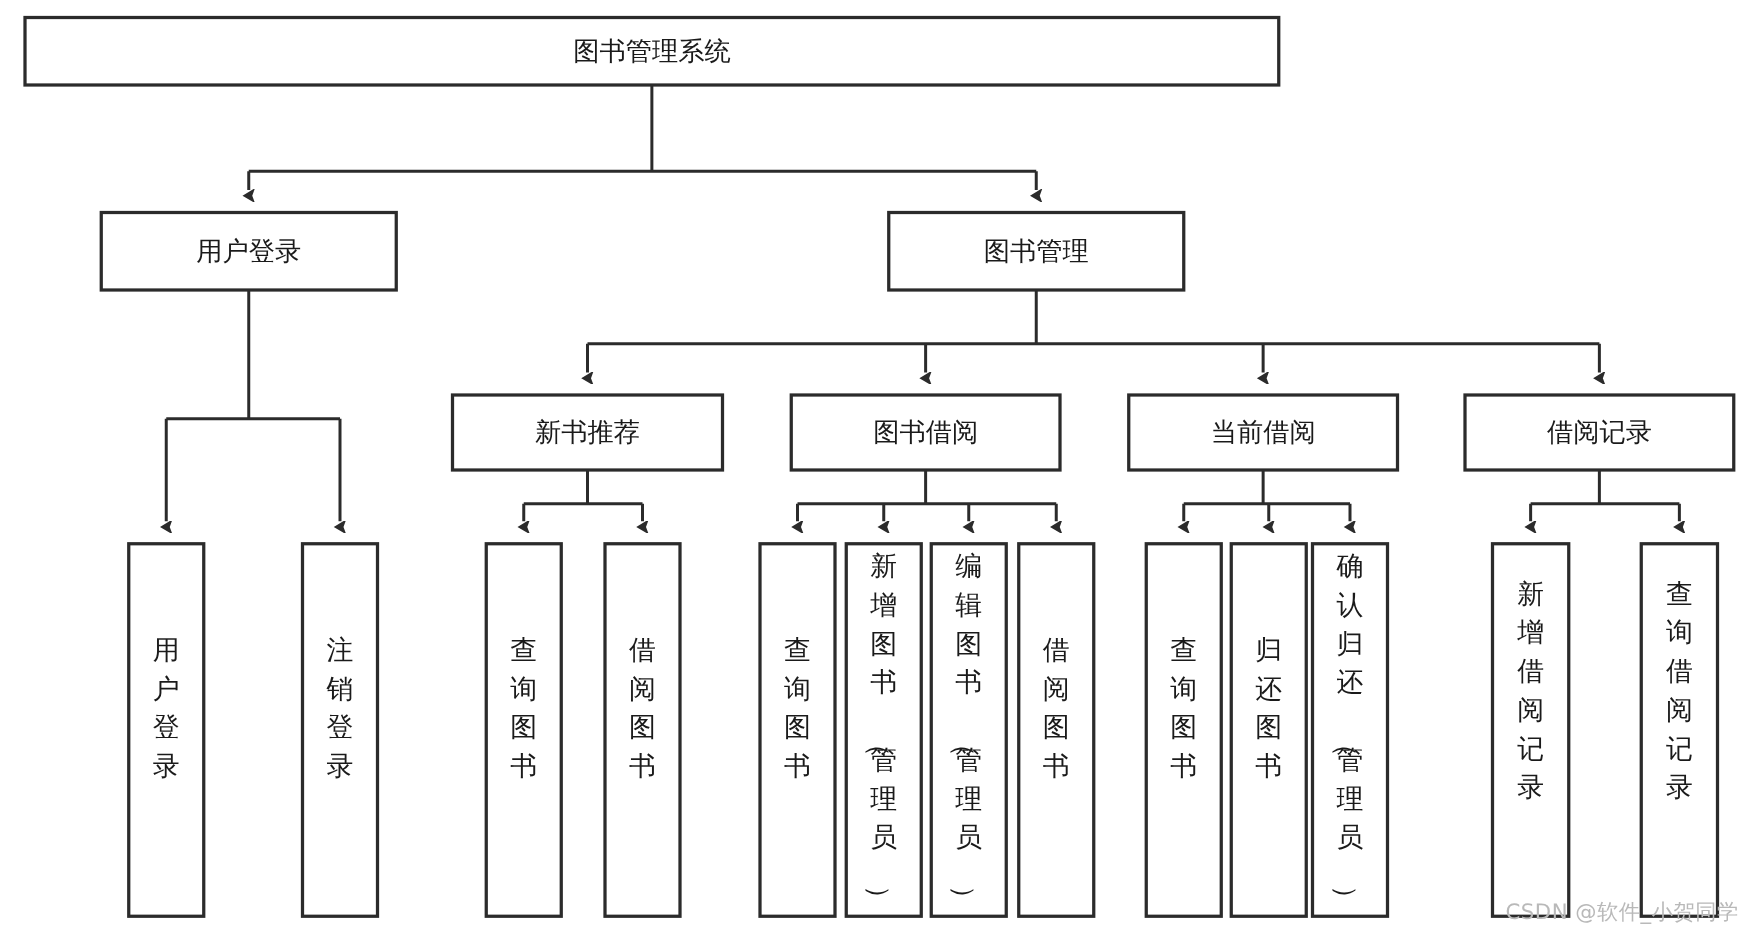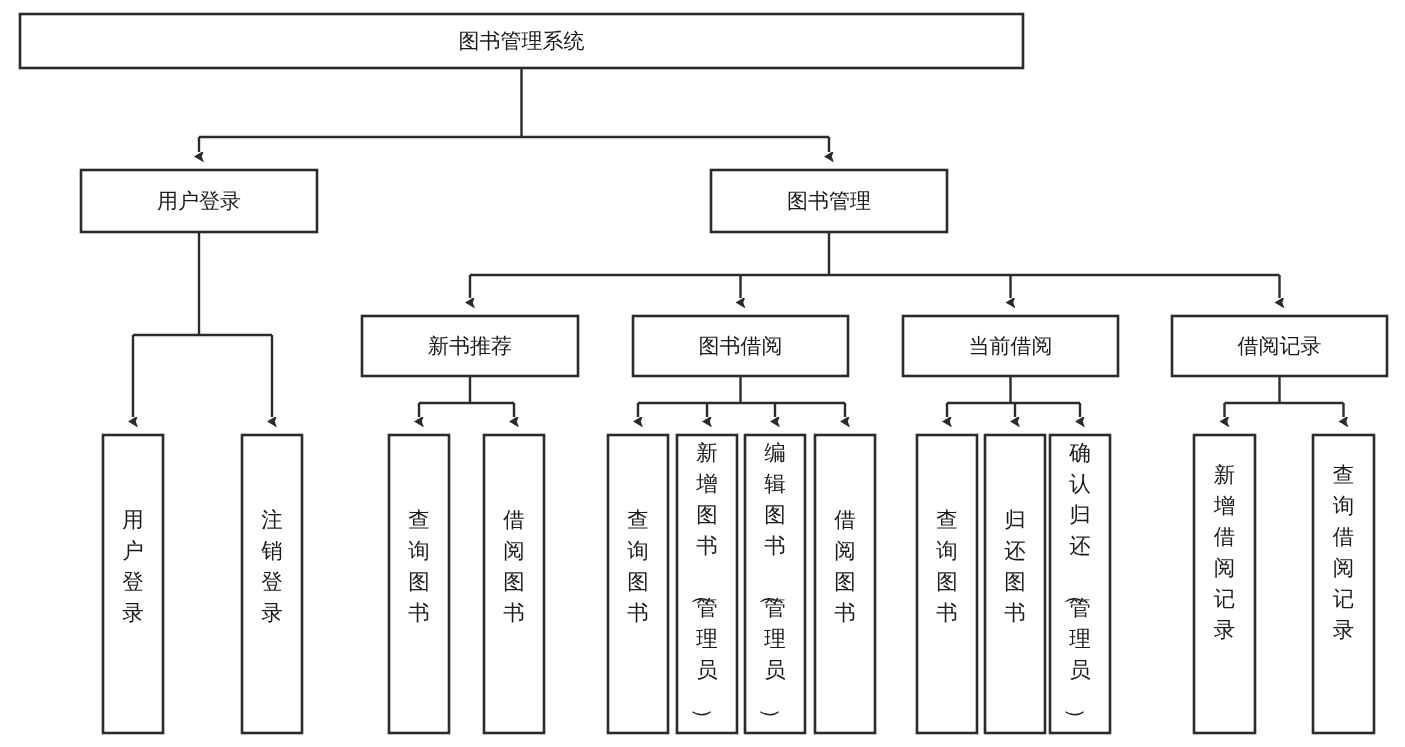--- a/index.html
+++ b/index.html
@@ -210,13 +210,14 @@
     <g>
       <rect class="node-box" x="1194" y="435" width="61" height="298"></rect>
       <text class="node-label-v" x="1224.5" y="482"><tspan x="1224.5" dy="0">新</tspan><tspan x="1224.5" dy="31">增</tspan><tspan x="1224.5" dy="31">借</tspan><tspan x="1224.5" dy="31">阅</tspan><tspan x="1224.5" dy="31">记</tspan><tspan x="1224.5" dy="31">录</tspan></text>
     </g>
     <g>
       <rect class="node-box" x="1313" y="435" width="61" height="298"></rect>
       <text class="node-label-v" x="1343.5" y="482"><tspan x="1343.5" dy="0">查</tspan><tspan x="1343.5" dy="31">询</tspan><tspan x="1343.5" dy="31">借</tspan><tspan x="1343.5" dy="31">阅</tspan><tspan x="1343.5" dy="31">记</tspan><tspan x="1343.5" dy="31">录</tspan></text>
     </g>
   </svg>
 
+  <div class="watermark">CSDN @软件_小贺同学</div>
 </div>
 
 </body></html>

